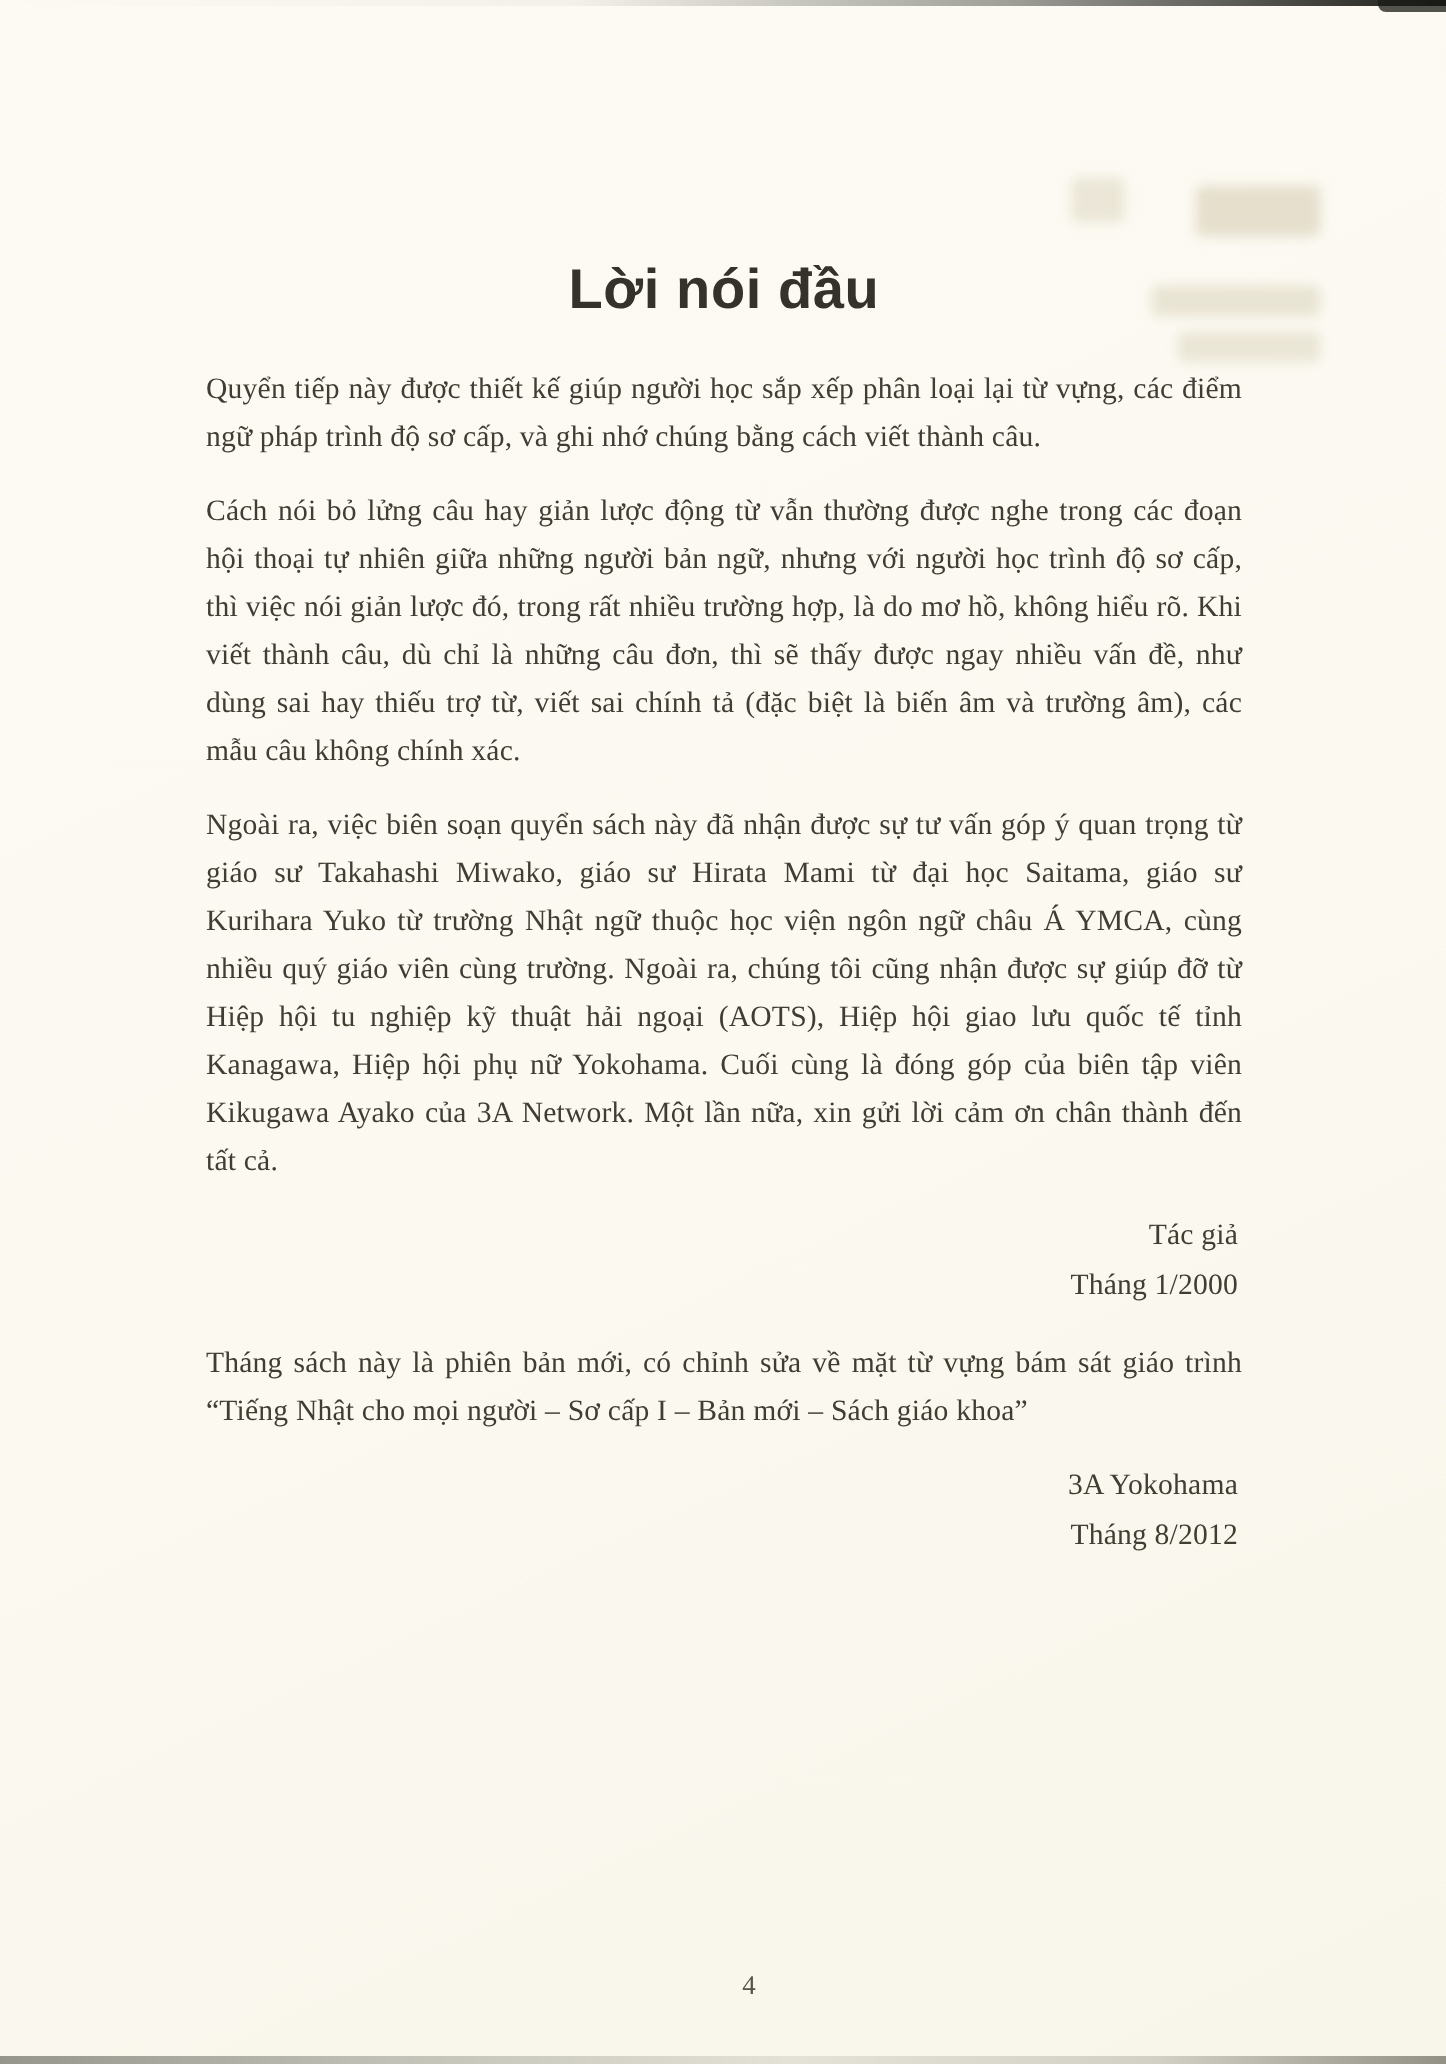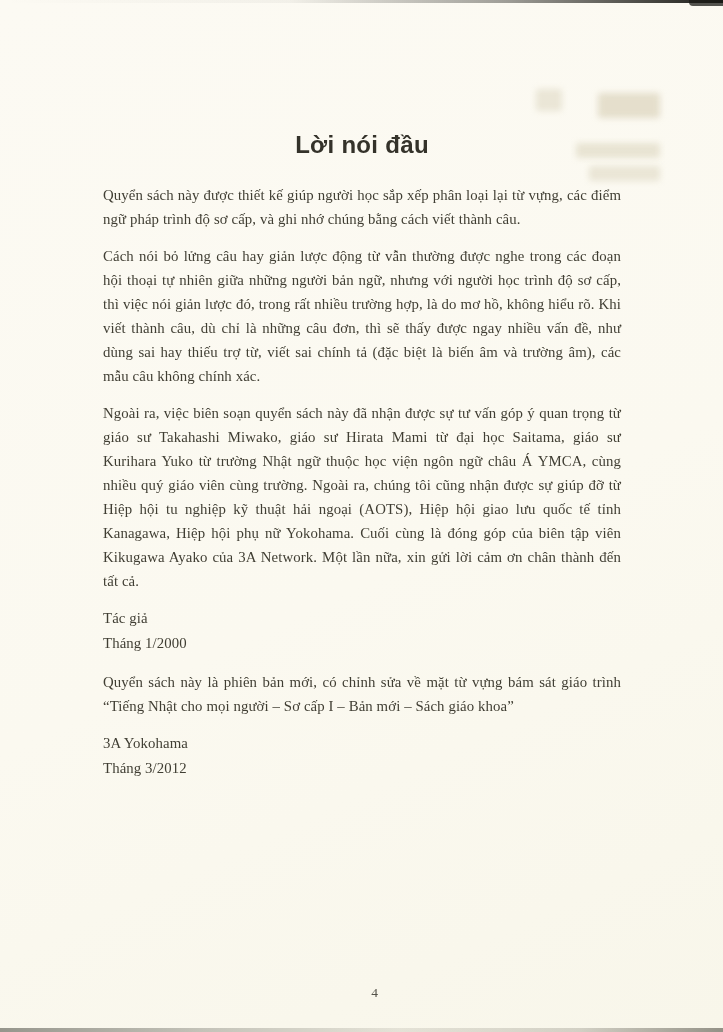--- a/index.html
+++ b/index.html
@@ -53,32 +53,32 @@
     top: 133px;
     width: 518px;
     font-size: 14.8px;
     line-height: 24px;
     color: #403e33;
     text-align: justify;
     letter-spacing: 0.1px;
   }
   .content h1 {
     font-family: "Liberation Sans", "DejaVu Sans", sans-serif;
-    font-size: 24px;
+    font-size: 28px;
     font-weight: bold;
     color: #34322a;
     text-align: center;
     margin: 0 0 26px 0;
     letter-spacing: 0.3px;
   }
   .content p {
     margin: 0 0 13px 0;
   }
   .sig {
-    text-align: left;
+    text-align: right;
     margin: 10px 2px 14px 0;
     line-height: 25px;
   }
   .page-number {
     position: absolute;
     left: 0; right: 0;
     top: 985px;
     text-align: center;
     transform: translateX(13px);
     font-size: 13.5px;
@@ -95,32 +95,32 @@
   <div class="edge-bottom"></div>
 
   <div class="ghost g1"></div>
   <div class="ghost g2"></div>
   <div class="ghost g3"></div>
   <div class="ghost g4"></div>
 
   <div class="content">
     <h1>Lời nói đầu</h1>
 
-    <p>Quyển sách này được thiết kế giúp người học sắp xếp phân loại lại từ vựng, các điểm ngữ pháp trình độ sơ cấp, và ghi nhớ chúng bằng cách viết thành câu.</p>
+    <p>Quyển tiếp này được thiết kế giúp người học sắp xếp phân loại lại từ vựng, các điểm ngữ pháp trình độ sơ cấp, và ghi nhớ chúng bằng cách viết thành câu.</p>
     <p>Cách nói bỏ lửng câu hay giản lược động từ vẫn thường được nghe trong các đoạn hội thoại tự nhiên giữa những người bản ngữ, nhưng với người học trình độ sơ cấp, thì việc nói giản lược đó, trong rất nhiều trường hợp, là do mơ hồ, không hiểu rõ. Khi viết thành câu, dù chỉ là những câu đơn, thì sẽ thấy được ngay nhiều vấn đề, như dùng sai hay thiếu trợ từ, viết sai chính tả (đặc biệt là biến âm và trường âm), các mẫu câu không chính xác.</p>
     <p>Ngoài ra, việc biên soạn quyển sách này đã nhận được sự tư vấn góp ý quan trọng từ giáo sư Takahashi Miwako, giáo sư Hirata Mami từ đại học Saitama, giáo sư Kurihara Yuko từ trường Nhật ngữ thuộc học viện ngôn ngữ châu Á YMCA, cùng nhiều quý giáo viên cùng trường. Ngoài ra, chúng tôi cũng nhận được sự giúp đỡ từ Hiệp hội tu nghiệp kỹ thuật hải ngoại (AOTS), Hiệp hội giao lưu quốc tế tỉnh Kanagawa, Hiệp hội phụ nữ Yokohama. Cuối cùng là đóng góp của biên tập viên Kikugawa Ayako của 3A Network. Một lần nữa, xin gửi lời cảm ơn chân thành đến tất cả.</p>
 
     <div class="sig">
       <div>Tác giả</div>
       <div>Tháng 1/2000</div>
     </div>
 
-    <p>Quyển sách này là phiên bản mới, có chỉnh sửa về mặt từ vựng bám sát giáo trình “Tiếng Nhật cho mọi người – Sơ cấp I – Bản mới – Sách giáo khoa”</p>
+    <p>Tháng sách này là phiên bản mới, có chỉnh sửa về mặt từ vựng bám sát giáo trình “Tiếng Nhật cho mọi người – Sơ cấp I – Bản mới – Sách giáo khoa”</p>
 
     <div class="sig">
       <div>3A Yokohama</div>
-      <div>Tháng 3/2012</div>
+      <div>Tháng 8/2012</div>
     </div>
   </div>
 
   <div class="page-number">4</div>
 
 </div>
 
 </body></html>

